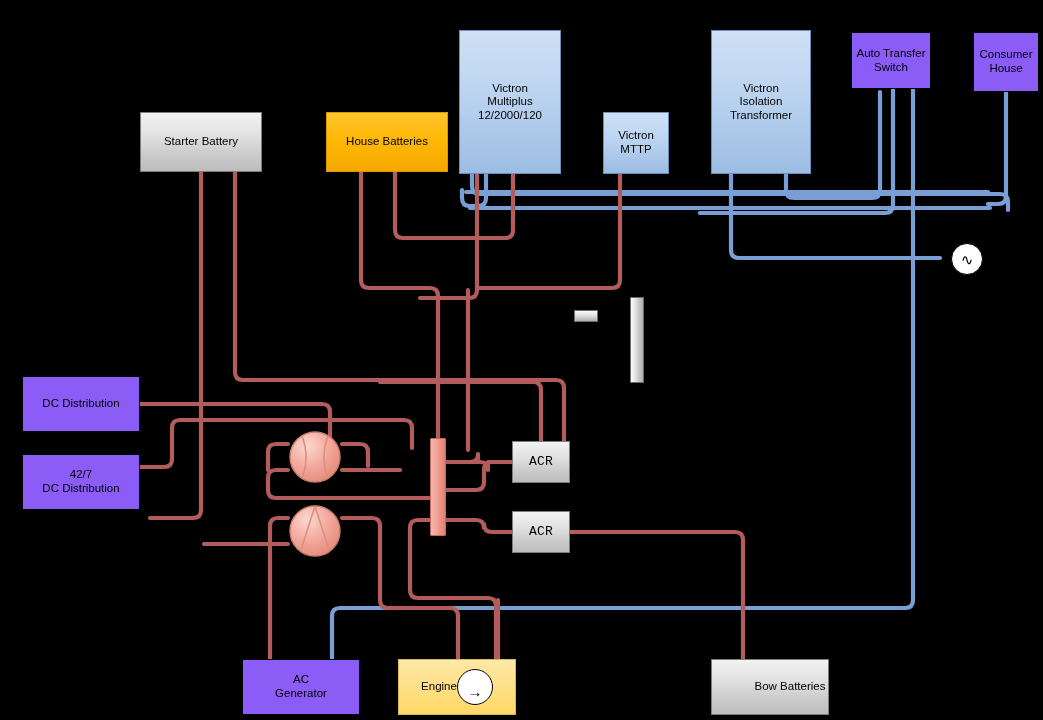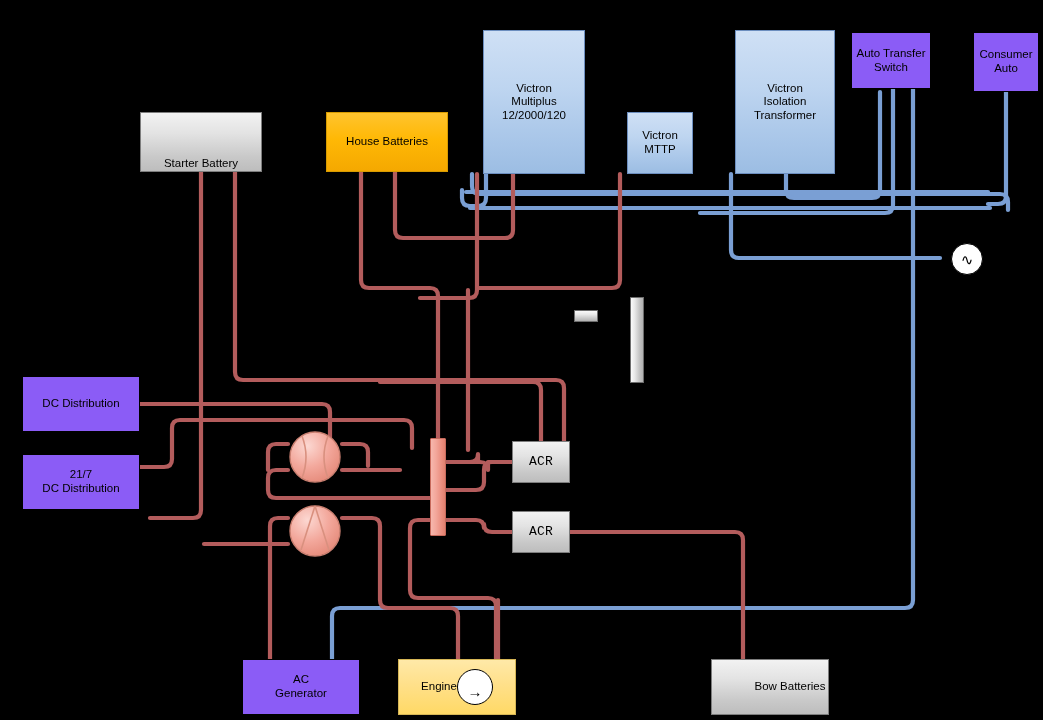--- a/index.html
+++ b/index.html
@@ -7,21 +7,21 @@
        font-family:"Liberation Sans","DejaVu Sans",sans-serif;}
   #stage{position:relative;width:1043px;height:720px;background:#000;}
   svg.wires{position:absolute;left:0;top:0;width:1043px;height:720px;}
   .node{position:absolute;box-sizing:border-box;display:flex;align-items:center;
         justify-content:center;text-align:center;color:#000;line-height:1.18;
         font-size:11.5px;}
   .node span{display:block;white-space:pre-line;}
   .n-grey{background:linear-gradient(to bottom,#f2f2f2 0%,#e3e3e3 35%,#c9c9c9 75%,#bdbdbd 100%);
           border:1px solid #7d7d7d;}
   .n-blue{background:linear-gradient(to bottom,#cfe0f5 0%,#bed5f0 40%,#a7c5e8 80%,#9cbde3 100%);
-          border:1px solid #6c8ebf;margin-left:24px;}
+          border:1px solid #6c8ebf;}
   .n-orange{background:linear-gradient(to bottom,#ffc42e 0%,#ffb805 45%,#f5a800 100%);
             border:1px solid #d79b00;}
   .n-white{background:#8b5cf6;border:1px solid #000000;}
   .n-yellow{background:linear-gradient(to bottom,#ffe9a8 0%,#ffe08a 45%,#ffd966 100%);
             border:1px solid #d6b656;}
   .acr{font-size:13px;letter-spacing:.2px;font-family:Liberation Mono, monospace;}
   .engine-wrap{display:flex;align-items:center;justify-content:center;}
   .alt-sym{width:34px;height:34px;border-radius:50%;background:#fff;border:1.4px solid #000;
            display:flex;align-items:center;justify-content:center;}
   .ac-sym{position:absolute;width:30px;height:30px;border-radius:50%;background:#fff;
@@ -137,21 +137,21 @@
     </defs>
     <circle cx="27" cy="27" r="25" fill="url(#gsw2)" stroke="#c97f70" stroke-width="1.4"></circle>
     <path d="M 27 2 Q 19 27 13 46" fill="none" stroke="#d9907f" stroke-width="1.6"></path>
     <path d="M 27 2 Q 35 27 41 46" fill="none" stroke="#d9907f" stroke-width="1.6"></path>
   </svg>
 
   <div class="ac-sym" style="left:951px;top:243px;">
     <span style="font-size:15px;line-height:1;">∿</span>
   </div>
 
-  <div class="node n-grey" style="left:140px;top:112px;width:122px;height:60px;align-items:flex-end;">
+  <div class="node n-grey" style="left:140px;top:112px;width:122px;height:60px;">
     <span>Starter Battery</span>
   </div>
 
   <div class="node n-orange" style="left:300px;top:112px;width:122px;height:60px;margin-left:26px;">
     <span>House Batteries</span>
   </div>
 
   <div class="node n-blue" style="left:459px;top:30px;width:102px;height:144px;">
     <span>Victron
 Multiplus
@@ -169,29 +169,29 @@
 Transformer</span>
   </div>
 
   <div class="node n-white" style="left:851px;top:32px;width:80px;height:57px;">
     <span>Auto Transfer
 Switch</span>
   </div>
 
   <div class="node n-white" style="left:973px;top:32px;width:66px;height:60px;">
     <span>Consumer
-Auto</span>
+House</span>
   </div>
 
   <div class="node n-white" style="left:22px;top:376px;width:118px;height:56px;">
     <span>DC Distribution</span>
   </div>
 
   <div class="node n-white" style="left:22px;top:454px;width:118px;height:56px;">
-    <span>21/7
+    <span>42/7
 DC Distribution</span>
   </div>
 
   <div class="node n-grey acr" style="left:512px;top:441px;width:58px;height:42px;">
     <span>ACR</span>
   </div>
 
   <div class="node n-grey acr" style="left:512px;top:511px;width:58px;height:42px;">
     <span>ACR</span>
   </div>

